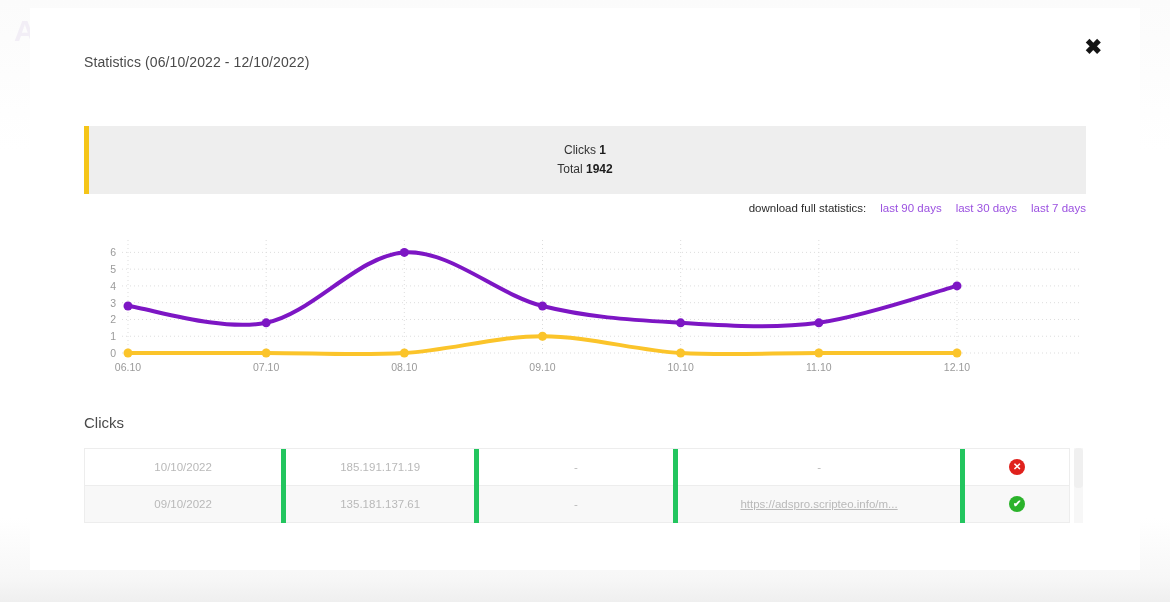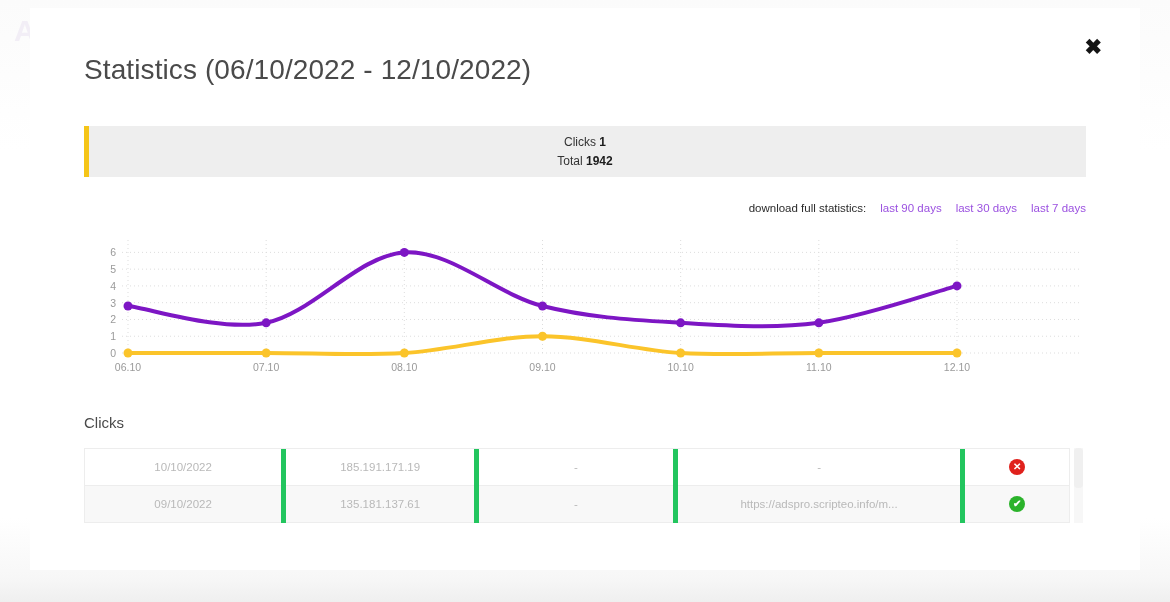--- a/index.html
+++ b/index.html
@@ -23,33 +23,33 @@
     position:absolute;left:30px;top:8px;width:1110px;height:562px;
     background:#fff;
   }
   .close-btn{
     position:absolute;right:38px;top:28px;
     font-size:21px;line-height:1;font-weight:bold;color:#141414;
     cursor:pointer;
   }
   .title{
     position:absolute;left:54px;top:46px;
-    font-size:28px;color:#4a4a4a;font-weight:400;letter-spacing:.1px;
+    font-size:14px;color:#4a4a4a;font-weight:400;letter-spacing:.1px;
   }
   .nav-row{
     position:absolute;left:54px;top:90px;width:1000px;height:18px;
   }
   .nav-link{
     font-size:11.5px;color:#9b51e0;text-decoration:none;cursor:pointer;
   }
   .nav-prev{position:absolute;left:0;top:0;}
   .nav-next{position:absolute;right:0;top:0;}
 
   .cards{
-    position:absolute;left:54px;top:118px;width:1002px;height:51px;
+    position:absolute;left:54px;top:118px;width:1002px;height:68px;
     display:flex;gap:21px;
   }
   .card{
     flex:1;background:#eeeeee;display:flex;flex-direction:column;
     align-items:center;justify-content:center;position:relative;
   }
   .card .bar{
     position:absolute;left:0;top:0;bottom:0;width:5px;
   }
   .card-line{
@@ -82,21 +82,21 @@
     border-collapse:collapse;width:100%;table-layout:fixed;
   }
   table.clicks td{
     height:34px;font-size:11.5px;color:#b9b9b9;text-align:center;
     border-right:5px solid #22c55e;border-bottom:1px solid #ededed;
     vertical-align:middle;overflow:hidden;white-space:nowrap;
   }
   table.clicks td:last-child{border-right:none;}
   table.clicks tr:nth-child(even) td{background:#f8f8f8;}
   table.clicks tr:nth-child(odd) td{background:#ffffff;}
-  .url-cell{color:#9b51e0;cursor:pointer;}
+  .url-cell{color:#9b51e0;cursor:pointer;text-decoration:underline;}
   .status-ico{
     display:inline-block;width:16px;height:16px;border-radius:50%;
     color:#fff;font-size:10px;line-height:16px;text-align:center;font-weight:bold;
   }
   .status-fail{background:#e0211c;}
   .status-ok{background:#2bb32b;}
   .scrollbar-track{
     position:absolute;left:1044px;top:440px;width:9px;height:75px;
     background:#f7f7f7;
   }

